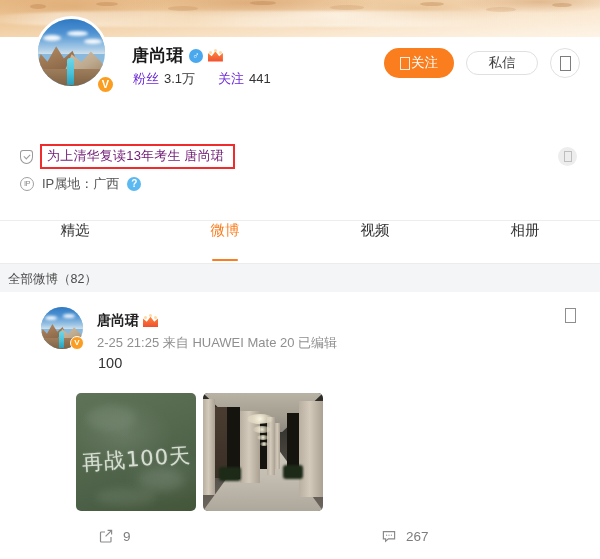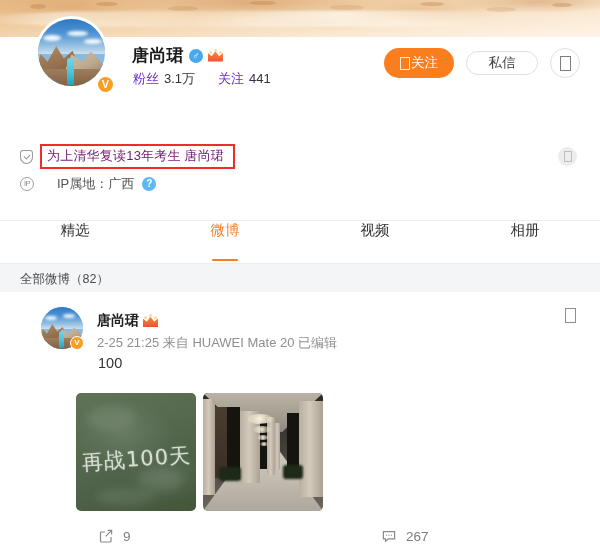--- a/index.html
+++ b/index.html
@@ -344,21 +344,20 @@
     box-sizing: border-box;
     font-size: 7.5px;
     line-height: 12px;
     text-align: center;
     color: #8c8c8c;
     letter-spacing: -0.5px;
   }
   .ip-text {
     font-size: 13px;
     color: #555555;
-    margin-left: 15px;
   }
   .help-icon {
     width: 14px;
     height: 14px;
     border-radius: 50%;
     background: #5bb8f0;
     color: #ffffff;
     font-size: 10px;
     font-weight: bold;
     line-height: 14px;
@@ -404,21 +403,21 @@
     position: absolute;
     left: 0;
     top: 263px;
     width: 600px;
     height: 29px;
     background: #f4f5f7;
     border-top: 1px solid #ececec;
   }
   .section-strip .label {
     position: absolute;
-    left: 20px;
+    left: 8px;
     top: 7px;
     font-size: 12.5px;
     color: #4a4a4a;
   }
 
   
   .post {
     position: absolute;
     left: 0;
     top: 292px;

